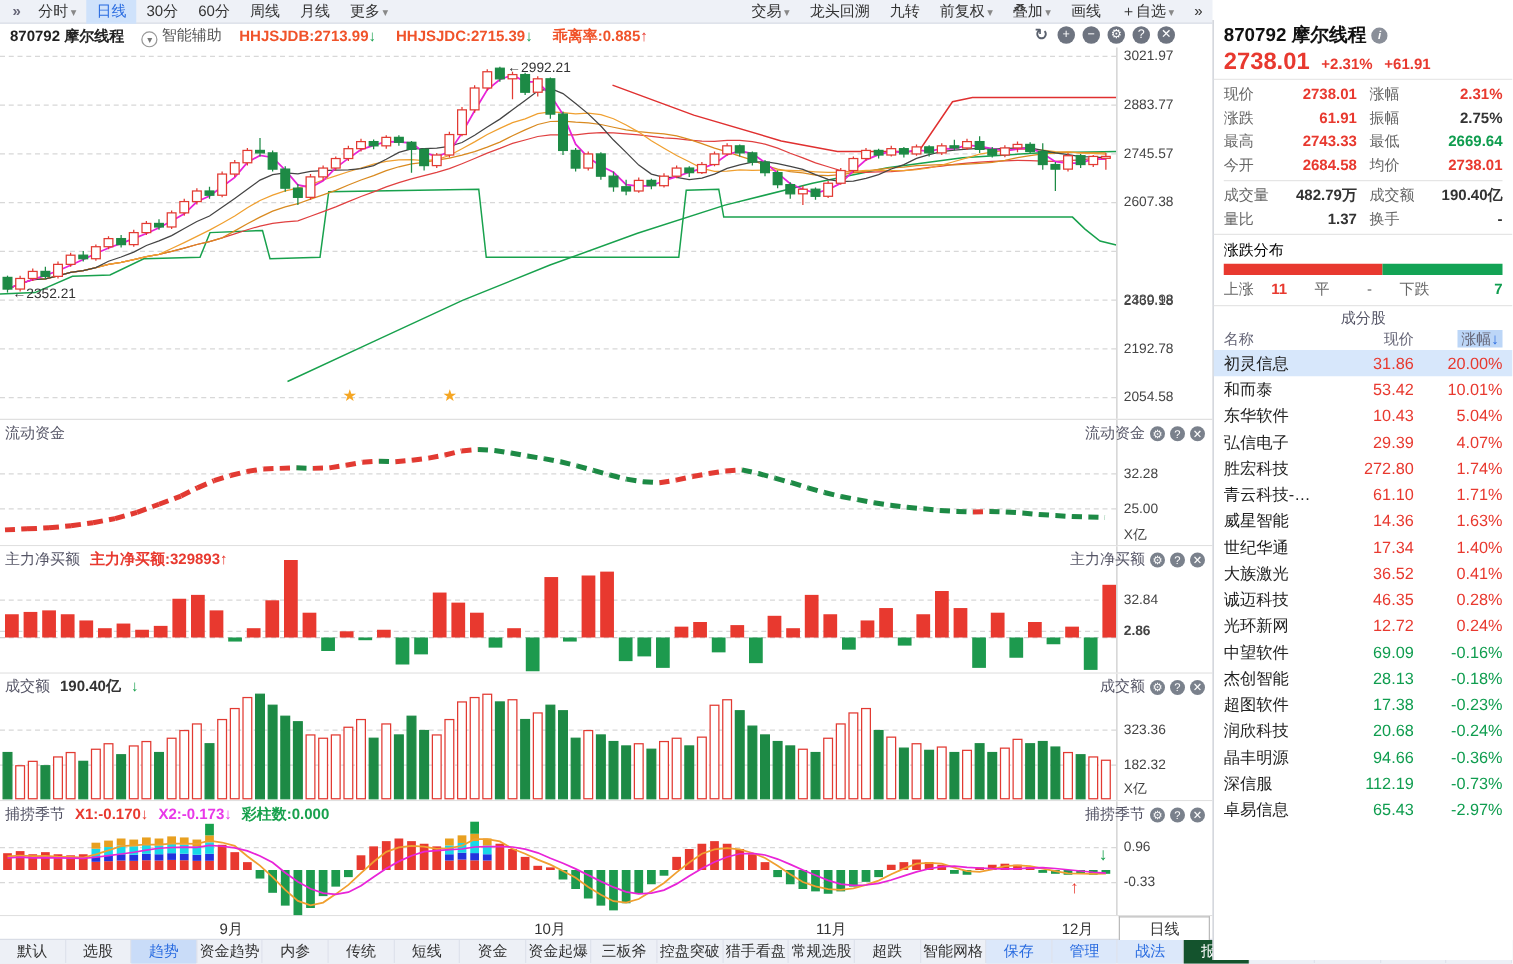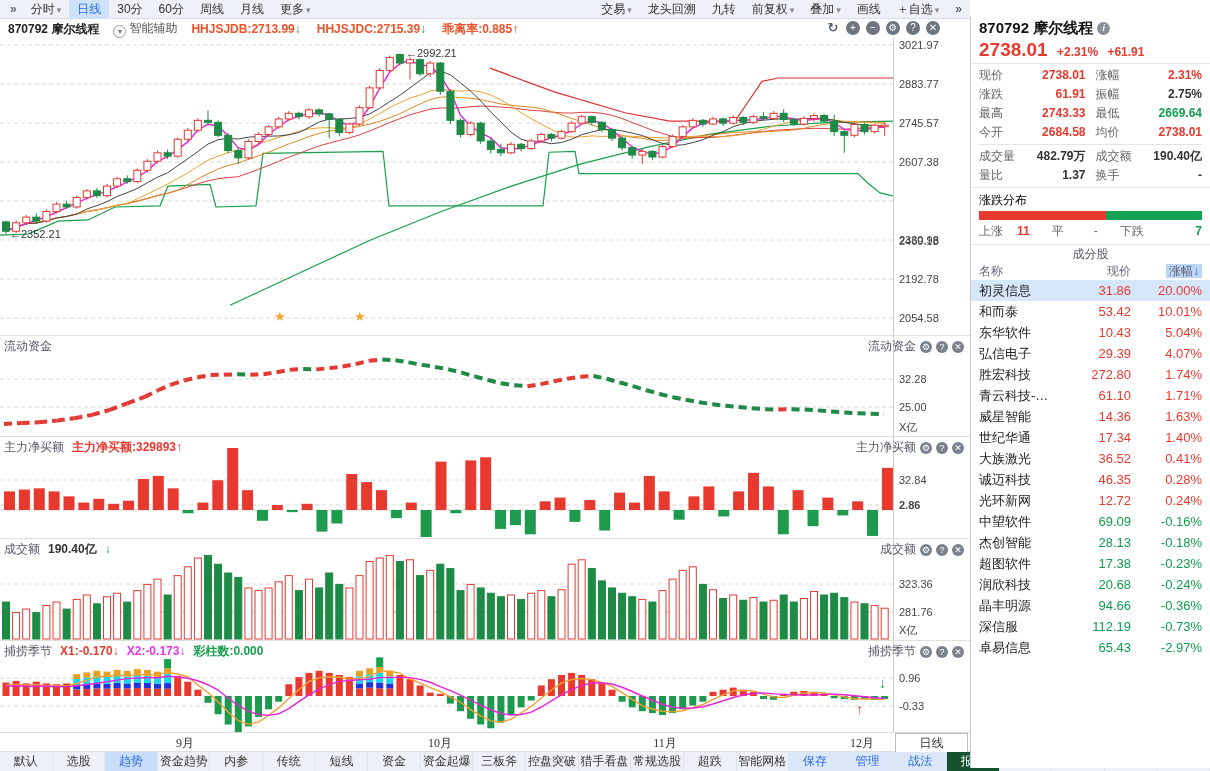--- a/index.html
+++ b/index.html
@@ -30,21 +30,21 @@
   .panel svg { position:absolute; left:0; top:0; }
   .ycol { position:absolute; left:893px; top:0; width:77px; height:100%; border-left:1px solid #ccc; }
   .ylab { position:absolute; left:5px; color:#444; font-size:11px; }
   .phead { position:absolute; left:4px; top:2px; z-index:3; white-space:nowrap; }
   .phead-r { position:absolute; right:6px; top:2px; z-index:3; white-space:nowrap; display:flex; align-items:center; gap:4px; }
   .ptitle { color:#556; }
   .picon { width:12px; height:12px; border-radius:50%; background:#7a818c; color:#fff; font-size:9px; line-height:12px; text-align:center; cursor:pointer; }
 
   
   .xaxis { position:absolute; left:0; top:733px; width:970px; height:19px; background:#fff; border-bottom:1px solid #d9dde6; }
-  .month { position:absolute; top:2px; color:#333; transform:translateX(-50%);font-family:Liberation Serif, serif; }
+  .month { position:absolute; top:2px; color:#333; transform:translateX(-50%); }
   .period-tab { position:absolute; left:895px; top:0; width:73px; height:19px; background:#fff; border:1px solid #bbb; border-bottom:none; text-align:center; line-height:18px; color:#333; cursor:pointer; }
 
   
   .bottombar { position:absolute; left:0; top:752px; width:1210px; height:19px; background:#dfe3ec; display:flex; }
   .btab { flex:1; text-align:center; line-height:19px; background:#edf0f6; margin-right:1px; color:#333; cursor:pointer; white-space:nowrap; }
   .btab.active-light { background:#c9dcf8; color:#2a6ce0; }
   .btab.link { background:#dce8fa; color:#2a6ce0; }
   .btab.active-solid { background:#14532d; color:#fff; }
 
   
@@ -579,21 +579,21 @@
           <rect x="820.6" y="56" width="7" height="44" fill="#1d8a45" stroke="#1d8a45" stroke-width="1"></rect>
           <rect x="830.6999999999999" y="54.239999999999995" width="7" height="45.760000000000005" fill="#1d8a45" stroke="#1d8a45" stroke-width="1"></rect>
           <rect x="840.8" y="58.64" width="7" height="41.36" fill="#1d8a45" stroke="#1d8a45" stroke-width="1"></rect>
           <rect x="850.9" y="63.04" width="7" height="36.96" fill="#fff" stroke="#e23a32" stroke-width="1"></rect>
           <rect x="861" y="64.8" width="7" height="35.2" fill="#1d8a45" stroke="#1d8a45" stroke-width="1"></rect>
           <rect x="871.1" y="66.56" width="7" height="33.44" fill="#fff" stroke="#e23a32" stroke-width="1"></rect>
           <rect x="881.1999999999999" y="69.2" width="7" height="30.799999999999997" fill="#fff" stroke="#e23a32" stroke-width="1"></rect>
         </svg>
         <div class="ycol">
           <div class="ylab" style="top: 39px;">323.36</div>
-          <div class="ylab" style="top: 67px;">281.76</div>
+          <div class="ylab" style="top: 67px;">182.32</div>
           <div class="ylab" style="top: 84px;">X亿</div>
         </div>
         <div class="phead"><span style="color: rgb(85, 85, 102); margin-right: 8px;">成交额</span><span style="color: rgb(51, 51, 51); font-weight: bold; margin-right: 8px;">190.40亿</span><span style="color: rgb(24, 161, 77); font-weight: bold; margin-right: 8px;">↓</span></div>
         <div class="phead-r">
           <span class="ptitle">成交额</span>
           <span class="picon">⚙</span>
           <span class="picon">?</span>
           <span class="picon">✕</span>
         </div>
       </div>

